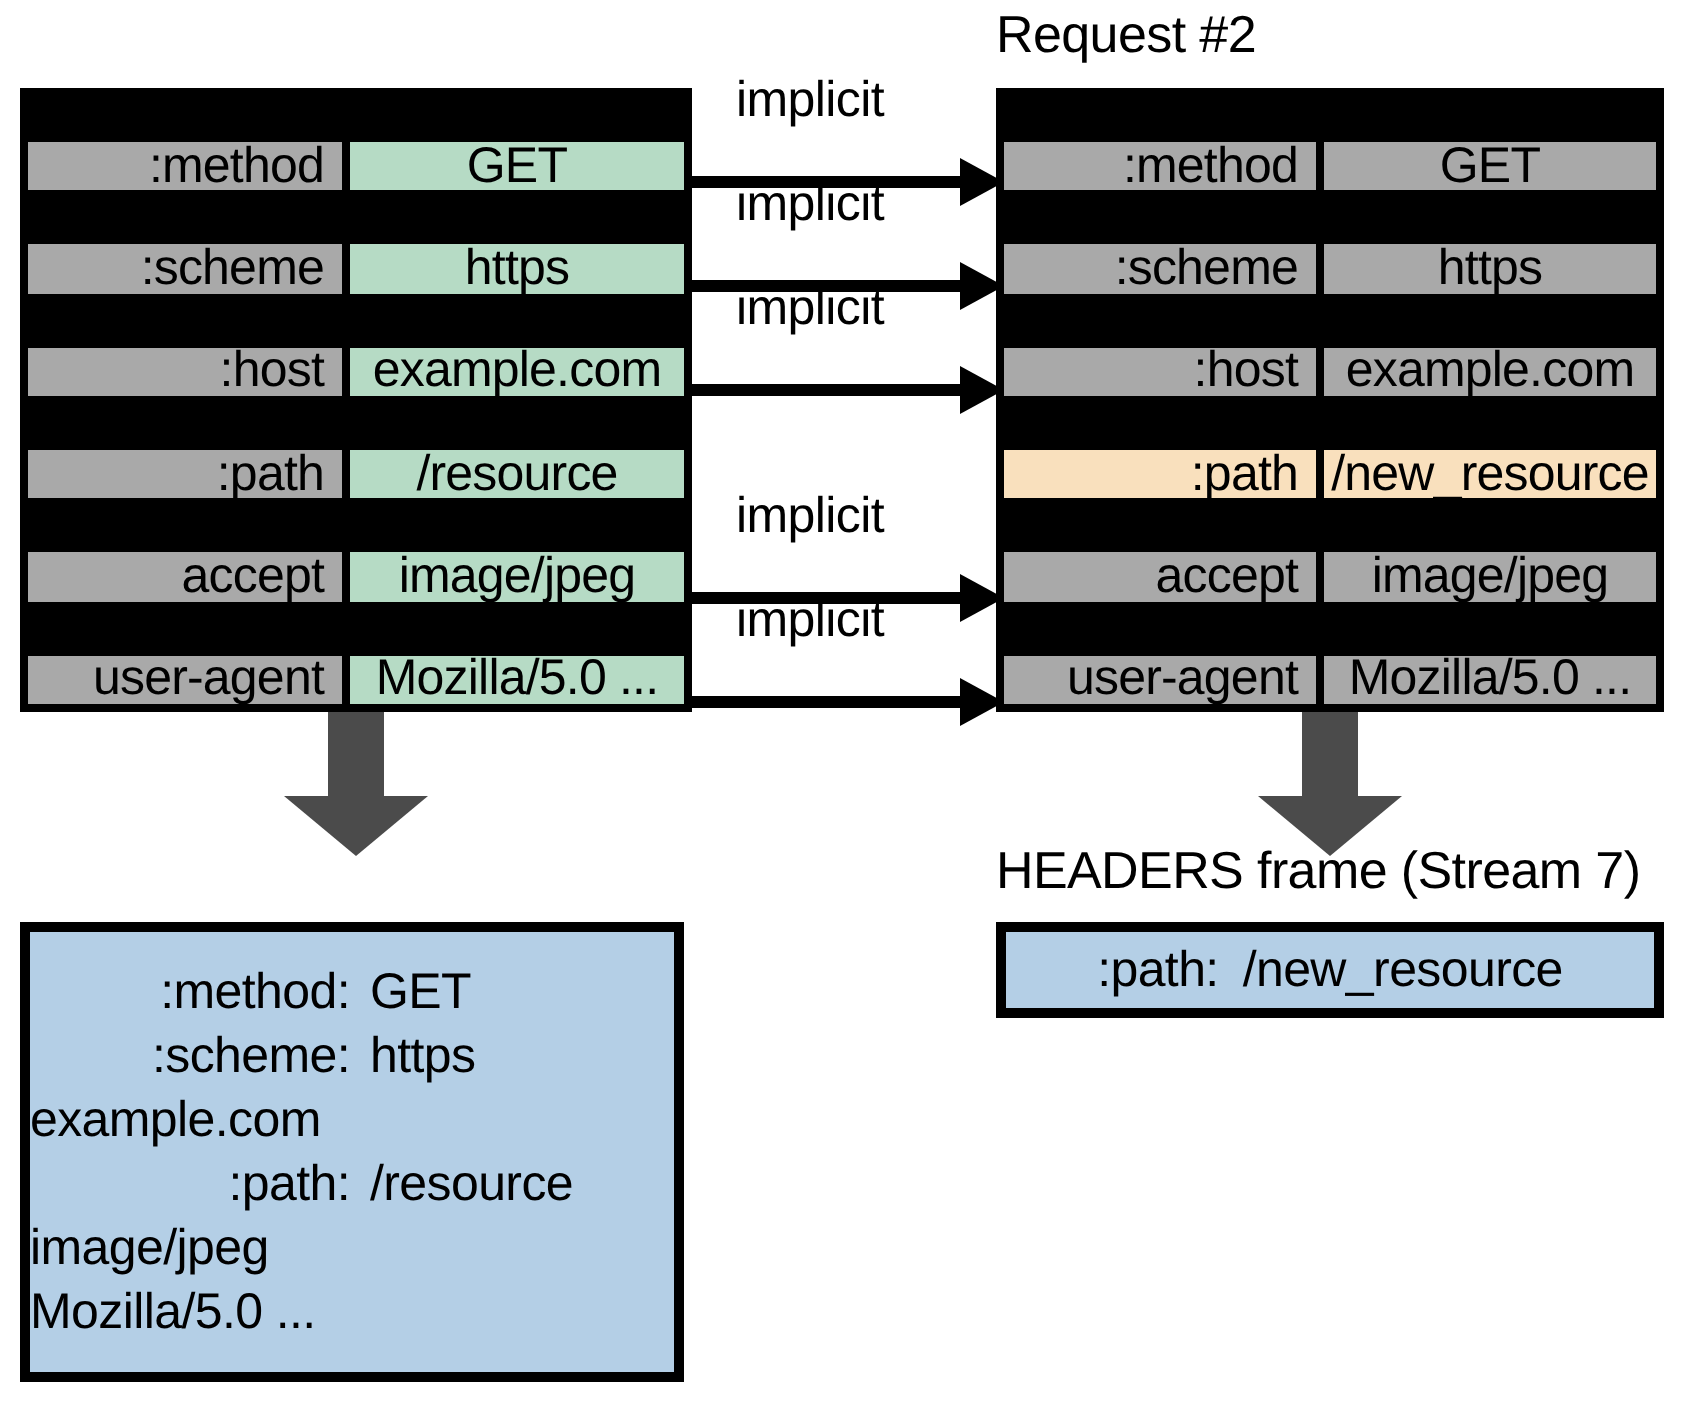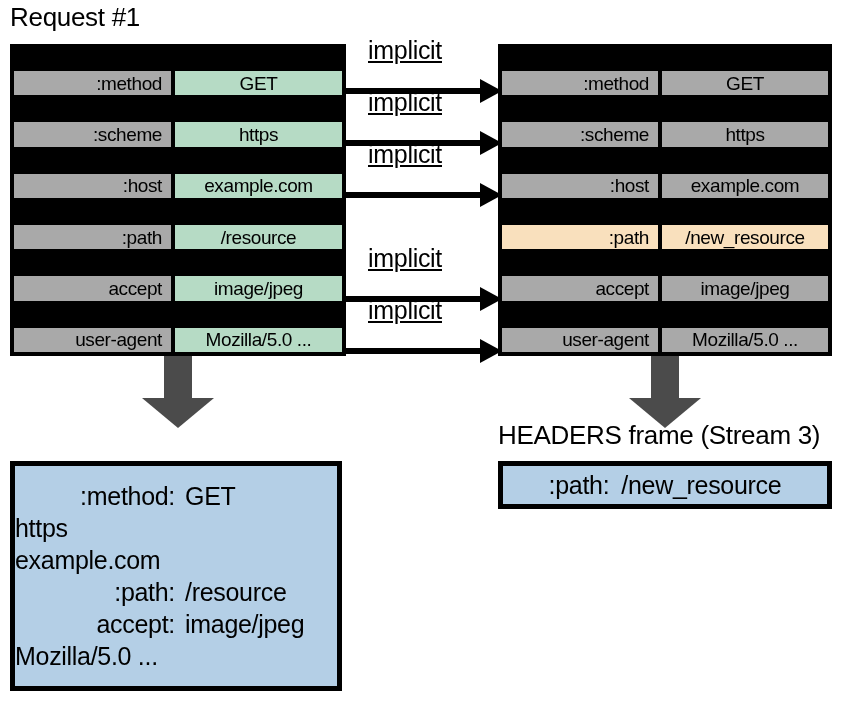--- a/index.html
+++ b/index.html
@@ -54,21 +54,21 @@
     min-height: 0;
     border-bottom: 4px solid #000;
     box-sizing: border-box;
   }
   .hrow:last-child { border-bottom: none; border-radius: 20px; }
 
   .hcell {
     display: flex;
     align-items: center;
     box-sizing: border-box;
-    font-size: 19px;
+    font-size: 25px;
     line-height: 1;
     letter-spacing: -0.4px;
     white-space: nowrap;
     overflow: hidden;
     margin-top: 23px;
   }
   .hcell.name {
     justify-content: flex-end;
     padding-right: 9px;
     border-right: 4px solid #000;
@@ -108,21 +108,20 @@
     border-left: 22px solid #000;
   }
   .implicit-label {
     position: absolute;
     left: 368px;
     font-size: 25px;
     line-height: 28px;
     letter-spacing: -0.3px;
     white-space: nowrap;
     color: #000;
-    text-decoration: underline;
   }
 
   
   .down-arrow {
     position: absolute;
     width: 72px;
     height: 72px;
   }
   .down-arrow .stem {
     position: absolute;
@@ -176,21 +175,20 @@
   #frame-box-2 .kv-line {
     justify-content: center;
   }
   #frame-box-2 .kv-line .k { padding-right: 12px; }
 </style>
 </head>
 <body>
 
 <div id="stage">
 
-  <div class="caption" id="req1-title">Request #1</div>
 
   <div class="htable" id="table-req1">
     <div class="hrow">
       <div class="hcell name fill-gray">:method</div>
       <div class="hcell value fill-green">GET</div>
     </div>
     <div class="hrow">
       <div class="hcell name fill-gray">:scheme</div>
       <div class="hcell value fill-green">https</div>
     </div>
@@ -205,20 +203,21 @@
     <div class="hrow">
       <div class="hcell name fill-gray">accept</div>
       <div class="hcell value fill-green">image/jpeg</div>
     </div>
     <div class="hrow">
       <div class="hcell name fill-gray">user-agent</div>
       <div class="hcell value fill-green">Mozilla/5.0 ...</div>
     </div>
   </div>
 
+  <div class="caption" id="req2-title">Request #2</div>
 
   <div class="htable" id="table-req2">
     <div class="hrow">
       <div class="hcell name fill-gray">:method</div>
       <div class="hcell value fill-gray">GET</div>
     </div>
     <div class="hrow">
       <div class="hcell name fill-gray">:scheme</div>
       <div class="hcell value fill-gray">https</div>
     </div>
@@ -279,39 +278,39 @@
     <div class="tip"></div>
   </div>
 
 
   <div class="frame-box" id="frame-box-1">
     <div class="kv-line">
       <span class="k">:method:</span>
       <span class="v">GET</span>
     </div>
     <div class="kv-line">
+      <span class="k">:scheme:</span>
       <span class="v">https</span>
     </div>
     <div class="kv-line">
       <span class="v">example.com</span>
     </div>
     <div class="kv-line">
       <span class="k">:path:</span>
       <span class="v">/resource</span>
     </div>
     <div class="kv-line">
-      <span class="k">accept:</span>
       <span class="v">image/jpeg</span>
     </div>
     <div class="kv-line">
       <span class="v">Mozilla/5.0 ...</span>
     </div>
   </div>
 
-  <div class="caption" id="frame2-title">HEADERS frame (Stream 3)</div>
+  <div class="caption" id="frame2-title">HEADERS frame (Stream 7)</div>
 
   <div class="frame-box" id="frame-box-2">
     <div class="kv-line">
       <span class="k">:path:</span>
       <span class="v">/new_resource</span>
     </div>
   </div>
 
 </div>
 

